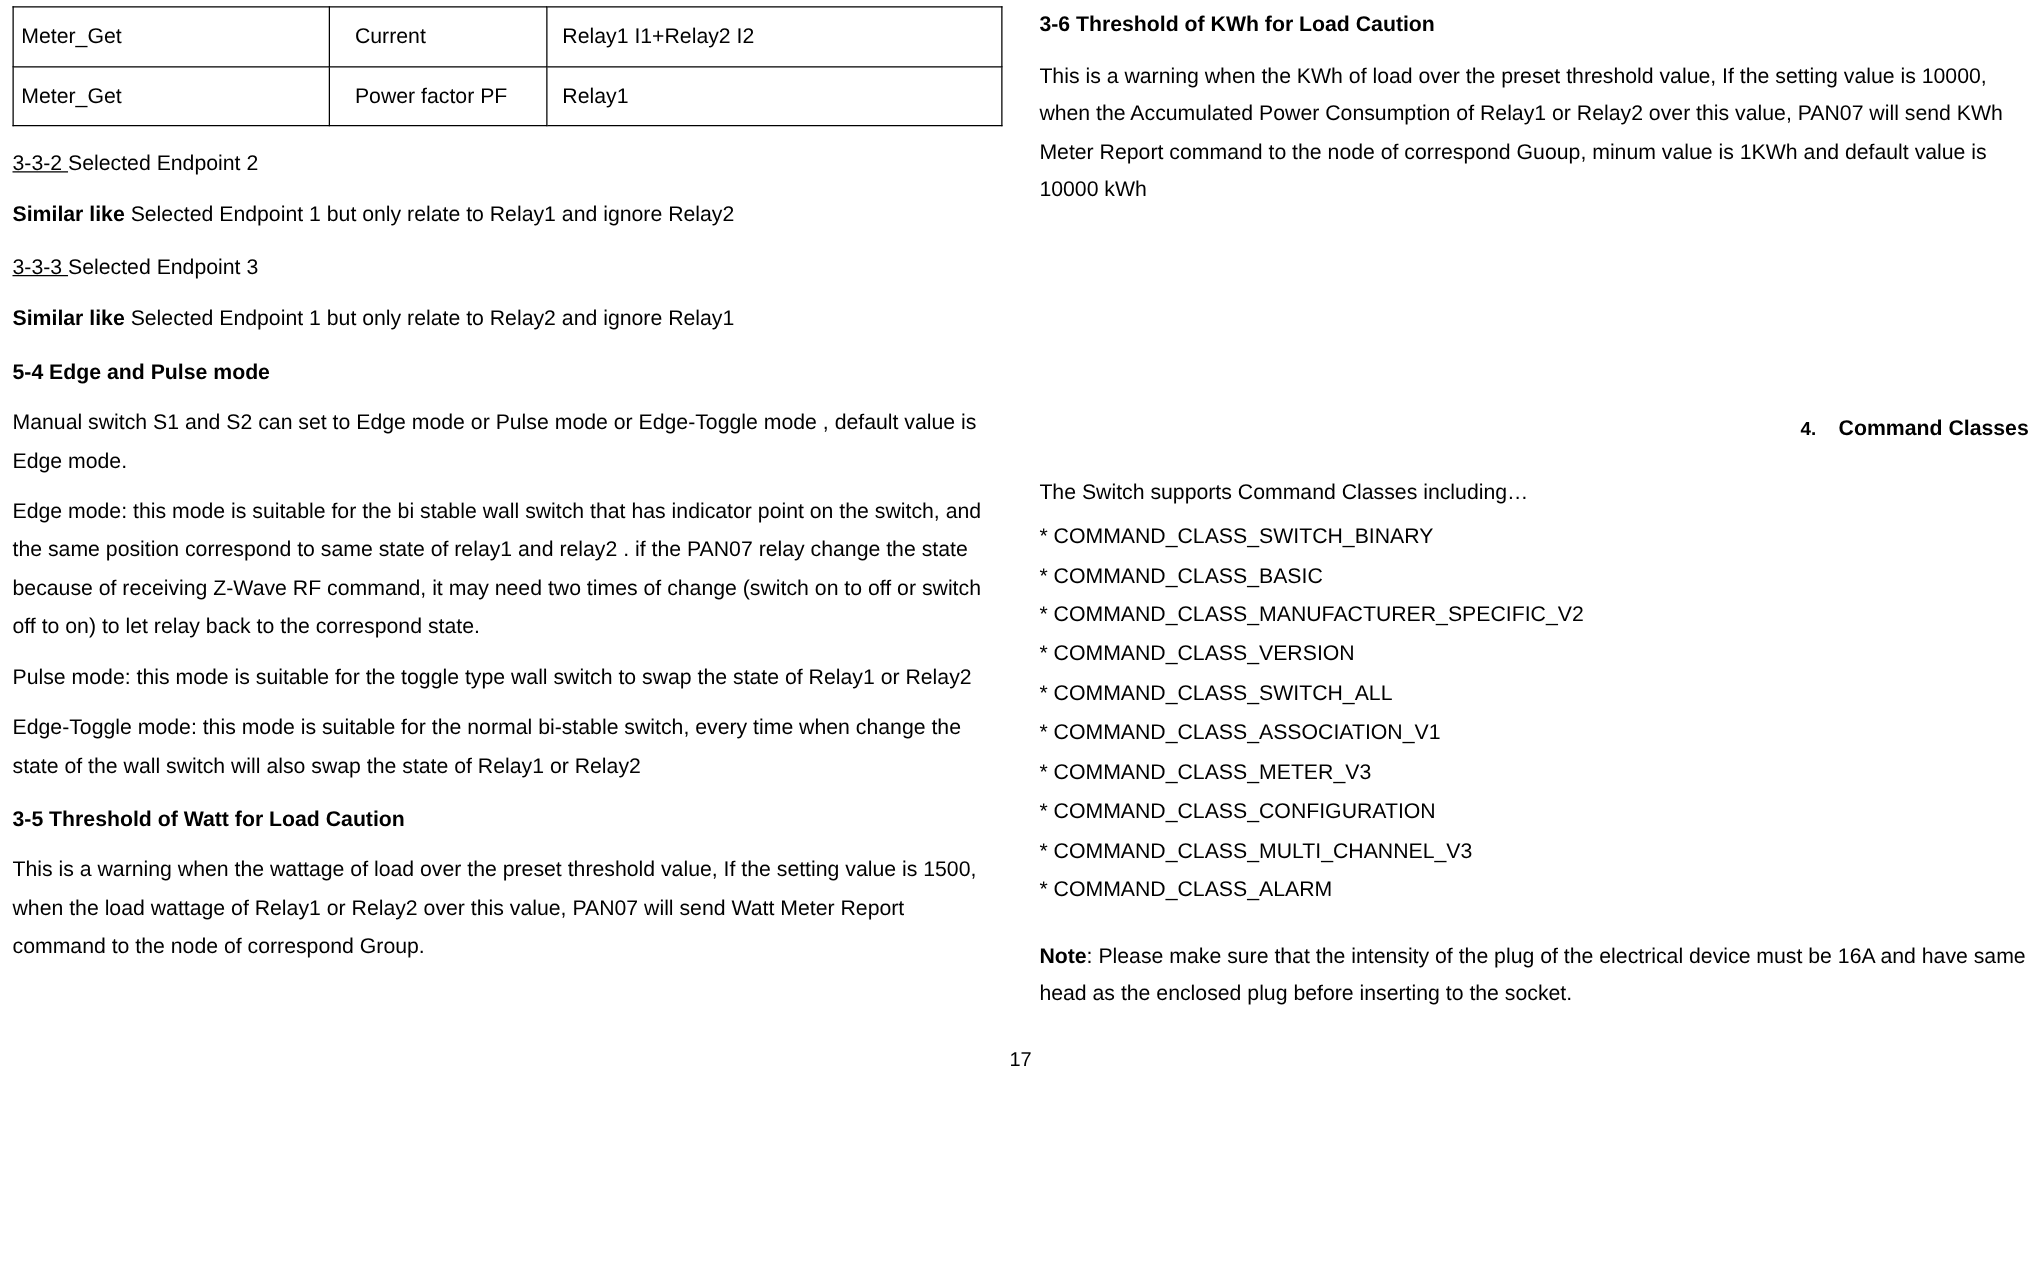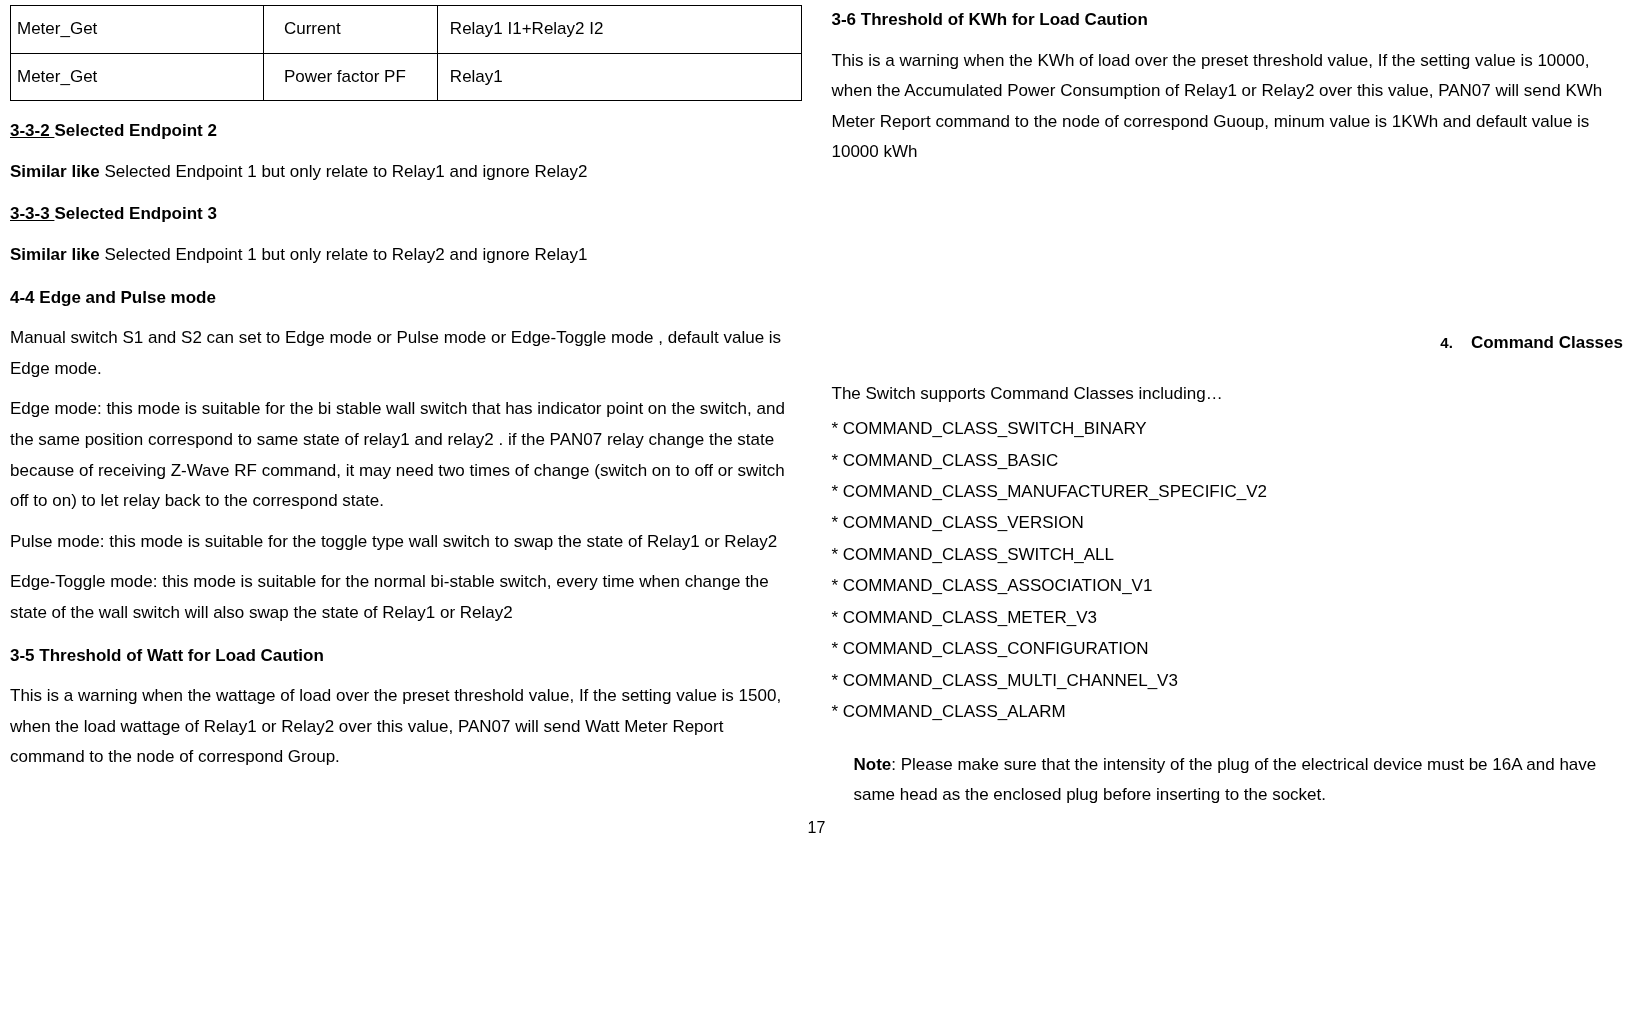--- a/index.html
+++ b/index.html
@@ -34,21 +34,21 @@
     }
     td {
       border: 1px solid #000;
       padding: 8px 6px;
       vertical-align: middle;
     }
     td.col1 { width: 32%; }
     td.col2 { width: 22%; padding-left: 20px; }
     td.col3 { width: 46%; padding-left: 12px; }
     .heading-underline {
-      font-weight: bold;
+      font-weight: normal;
       margin-top: 12px;
       margin-bottom: 8px;
     }
     .heading-underline .u {
       text-decoration: underline;
     }
     .heading-bold {
       font-weight: bold;
       margin-top: 12px;
       margin-bottom: 8px;
@@ -78,28 +78,27 @@
       margin-right: 18px;
     }
     .cmd-intro {
       margin-bottom: 4px;
     }
     .cmd-list div {
       line-height: 1.85;
     }
     .note {
       margin-top: 22px;
-      margin-left: 22px;
     }
     .note .b {
       font-weight: bold;
     }
     .page-num {
       text-align: center;
-      margin-top: 3px;
+      margin-top: 24px;
       font-size: 16px;
     }
   </style>
 </head>
 <body>
 
 <div class="columns">
   <div class="col-left">
     <table>
       <tbody>
@@ -123,21 +122,21 @@
       <span class="b">Similar like</span><span> Selected Endpoint 1 but only relate to Relay1 and ignore Relay2</span>
     </p>
 
     <div class="heading-underline">
       <span class="u">3-3-3 </span><span>Selected Endpoint 3</span>
     </div>
     <p class="para-bold-start">
       <span class="b">Similar like</span><span> Selected Endpoint 1 but only relate to Relay2 and ignore Relay1</span>
     </p>
 
-    <div class="heading-bold">4-4 Edge and Pulse mode</div>
+    <div class="heading-bold">5-4 Edge and Pulse mode</div>
     <p class="body">Manual switch S1 and S2 can set to Edge mode or Pulse mode or Edge-Toggle mode , default value is Edge mode.</p>
     <p class="body">Edge mode: this mode is suitable for the bi stable wall switch that has indicator point on the switch, and the same position correspond to same state of relay1 and relay2 . if the PAN07 relay change the state because of receiving Z-Wave RF command, it may need two times of change (switch on to off  or  switch off to on) to let relay back to the correspond state.</p>
     <p class="body">Pulse mode: this mode is suitable for the toggle type wall switch to swap the state of Relay1 or Relay2</p>
     <p class="body">Edge-Toggle mode: this mode is suitable for the normal bi-stable switch, every time when change the state of the wall switch will also swap the state of Relay1 or Relay2</p>
 
     <div class="heading-bold">3-5 Threshold of Watt for Load Caution</div>
     <p class="body">This is a warning when the wattage of load over the preset threshold value, If  the setting value is 1500, when the load wattage of Relay1 or Relay2 over this value, PAN07 will send Watt Meter Report command to the node of correspond Group.</p>
   </div>
 
   <div class="col-right">

